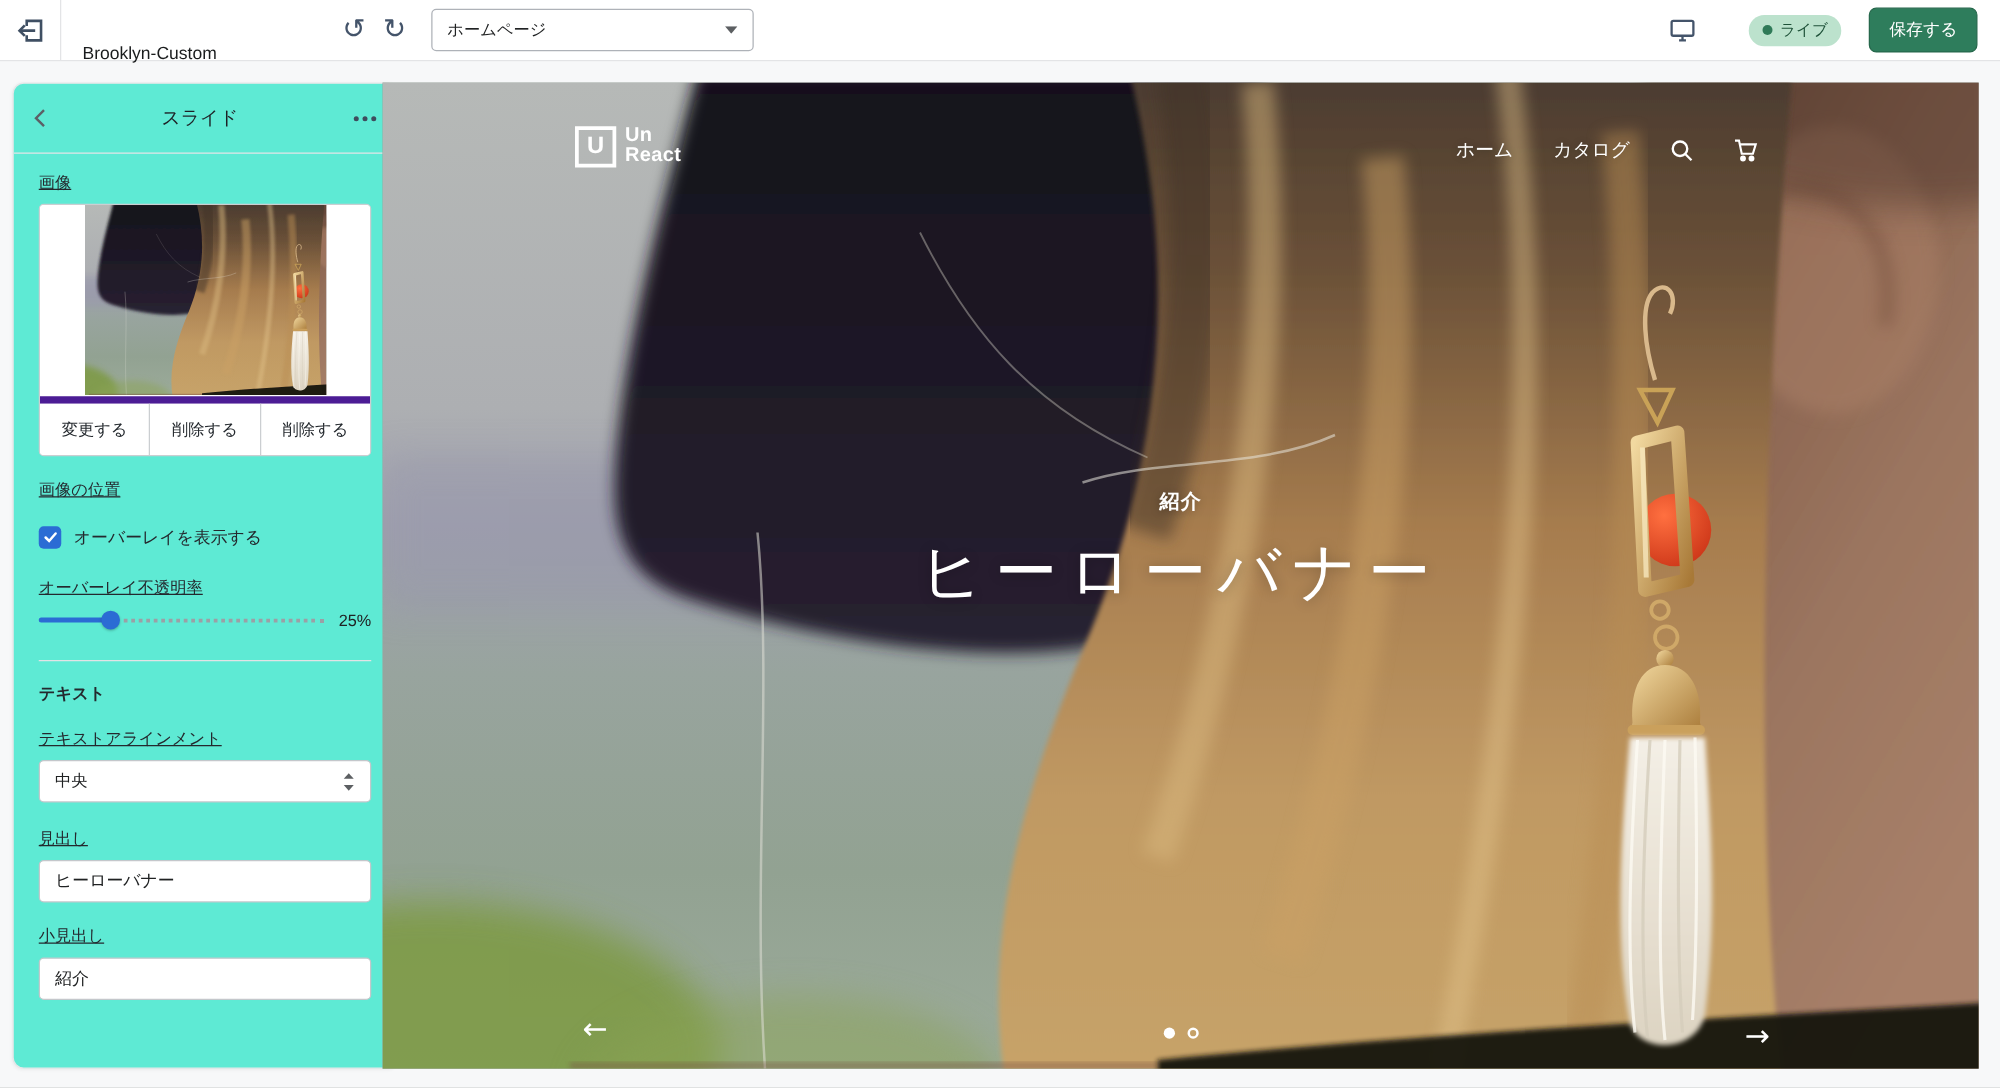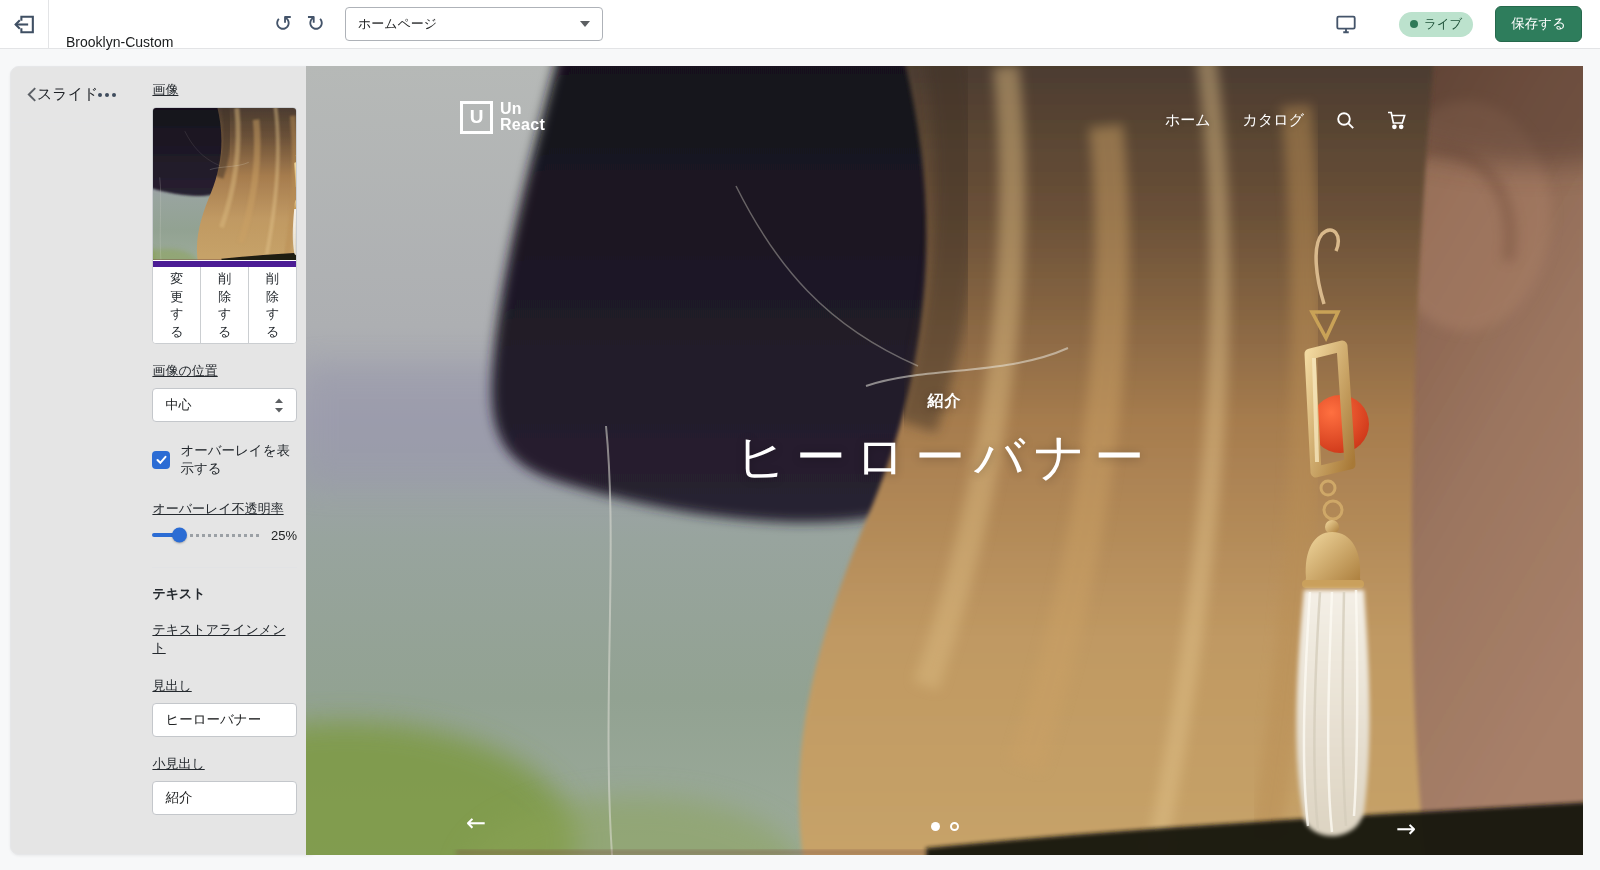--- a/index.html
+++ b/index.html
@@ -20,23 +20,23 @@
   .topbar-spacer { flex:1; }
   .monitor-btn { cursor:pointer; display:flex; align-items:center; }
   .live-badge { margin-left:42px; height:25px; background:#bce2cd; border-radius:13px; display:flex;
     align-items:center; padding:0 11px; gap:6px; font-size:12.5px; color:#1e5138; }
   .live-dot { width:8px; height:8px; border-radius:50%; background:#2f7a58; }
   .save-btn { margin-left:22px; margin-right:18px; background:#2e7d5c; border:1px solid #26684c;
     color:#fff; font-size:13.5px; border-radius:6px; padding:8px 15px; cursor:pointer;
     font-family:"Liberation Sans","DejaVu Sans",sans-serif; }
 
   
-  .panel { position:absolute; left:10px; top:66px; width:308px; height:789px; background:#e5e5e5;
+  .panel { position:absolute; left:10px; top:66px; width:308px; height:789px; background:#5eead4;
     border:1px solid #e6e7e9; border-radius:9px; box-shadow:0 1px 3px rgba(0,0,0,.06);
-    display:flex; flex-direction:row; overflow:hidden; }
+    display:flex; flex-direction:column; overflow:hidden; }
   .panel-header { height:56px; display:flex; align-items:center; border-bottom:1px solid #e4e5e7;
     padding:0 16px; flex:0 0 auto; }
   .panel-title { flex:1; text-align:center; font-size:15px; color:#1d2025; }
   .back-btn, .more-btn { cursor:pointer; display:flex; align-items:center; }
   .more-btn { gap:3px; }
   .more-btn span { width:4px; height:4px; border-radius:50%; background:#3f4c5d; display:block; }
   .settings-row { height:47px; background:#f6f6f7; border-bottom:1px solid #e4e5e7; display:flex;
     align-items:center; padding:0 20px; font-size:13px; color:#6b7177; flex:0 0 auto; }
   .panel-body { padding:14px 20px 16px; flex:1; overflow:hidden; }
   .field-label { font-size:13px; color:#24292e;text-decoration:underline; }
@@ -252,27 +252,20 @@
         </svg>
       </div>
       <div class="img-btn-row">
         <div class="img-btn">変更する</div>
         <div class="img-btn">削除する</div>
         <div class="img-btn">削除する</div>
       </div>
     </div>
 
     <div class="field-label mt18">画像の位置</div>
-    <div class="select-box">
-      <span>中心</span>
-      <svg class="updown" width="10" height="15" viewBox="0 0 10 15">
-        <path d="M1 5 L5 0.5 L9 5 Z" fill="#5c5f62"></path>
-        <path d="M1 10 L5 14.5 L9 10 Z" fill="#5c5f62"></path>
-      </svg>
-    </div>
 
     <div class="check-row">
       <span class="checkbox">
         <svg width="11" height="10" viewBox="0 0 11 10" fill="none" stroke="#fff" stroke-width="2" stroke-linecap="round">
           <path d="M1.5 5 L4.3 7.8 L9.5 1.8"></path>
         </svg>
       </span>
       <span class="check-label">オーバーレイを表示する</span>
     </div>
 
@@ -285,20 +278,27 @@
         <div class="slider-dots"></div>
       </div>
       <div class="slider-value">25%</div>
     </div>
 
     <hr class="divider">
 
     <div class="section-heading">テキスト</div>
 
     <div class="field-label mt18">テキストアラインメント</div>
+    <div class="select-box">
+      <span>中央</span>
+      <svg class="updown" width="10" height="15" viewBox="0 0 10 15">
+        <path d="M1 5 L5 0.5 L9 5 Z" fill="#5c5f62"></path>
+        <path d="M1 10 L5 14.5 L9 10 Z" fill="#5c5f62"></path>
+      </svg>
+    </div>
 
     <div class="field-label mt20">見出し</div>
     <input class="text-input" type="text" value="ヒーローバナー" style="">
 
     <div class="field-label mt18">小見出し</div>
     <input class="text-input" type="text" value="紹介" style="">
   </div>
 </div>
 
 <div class="preview">

